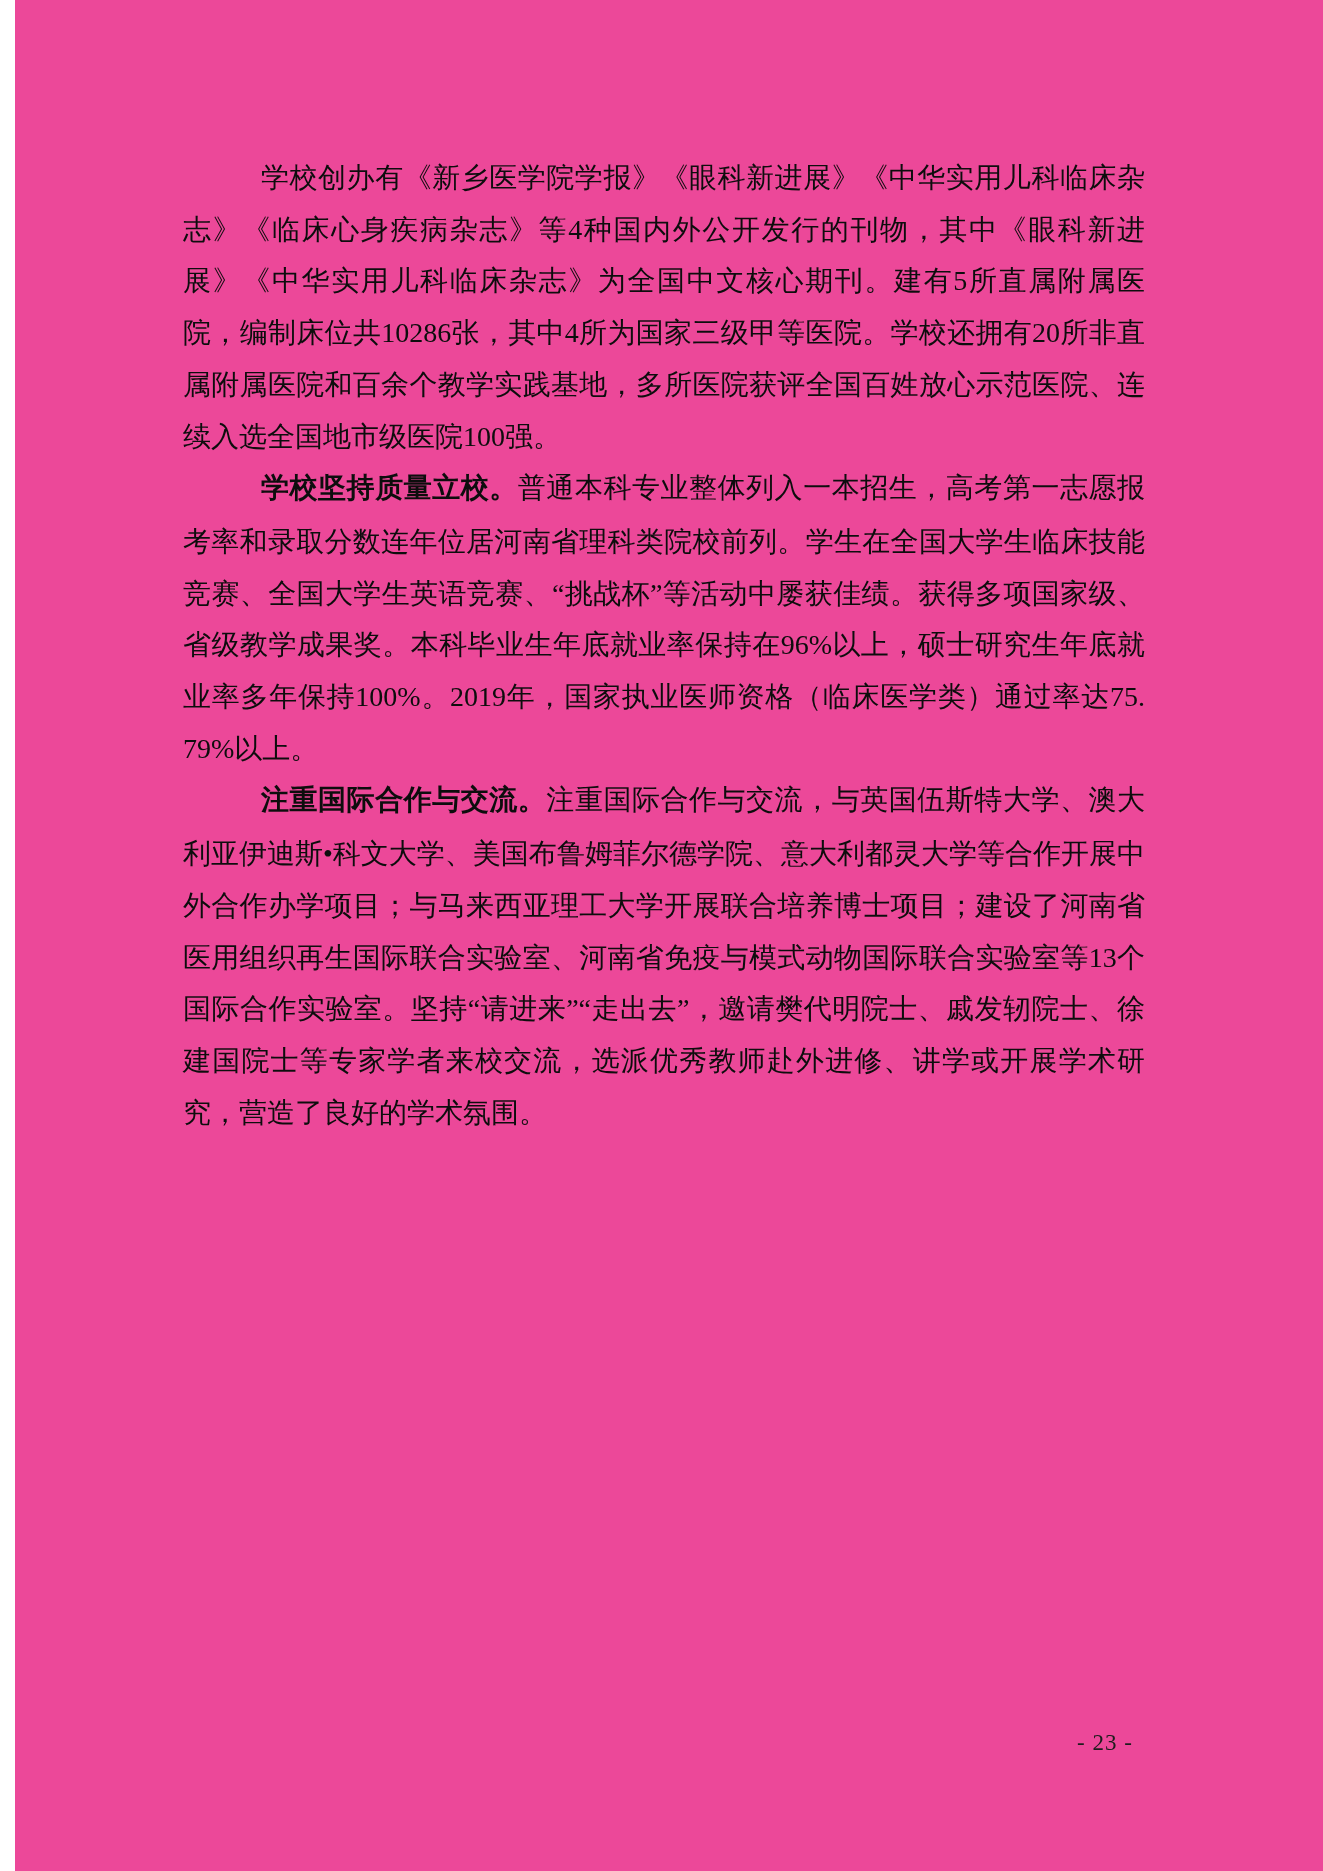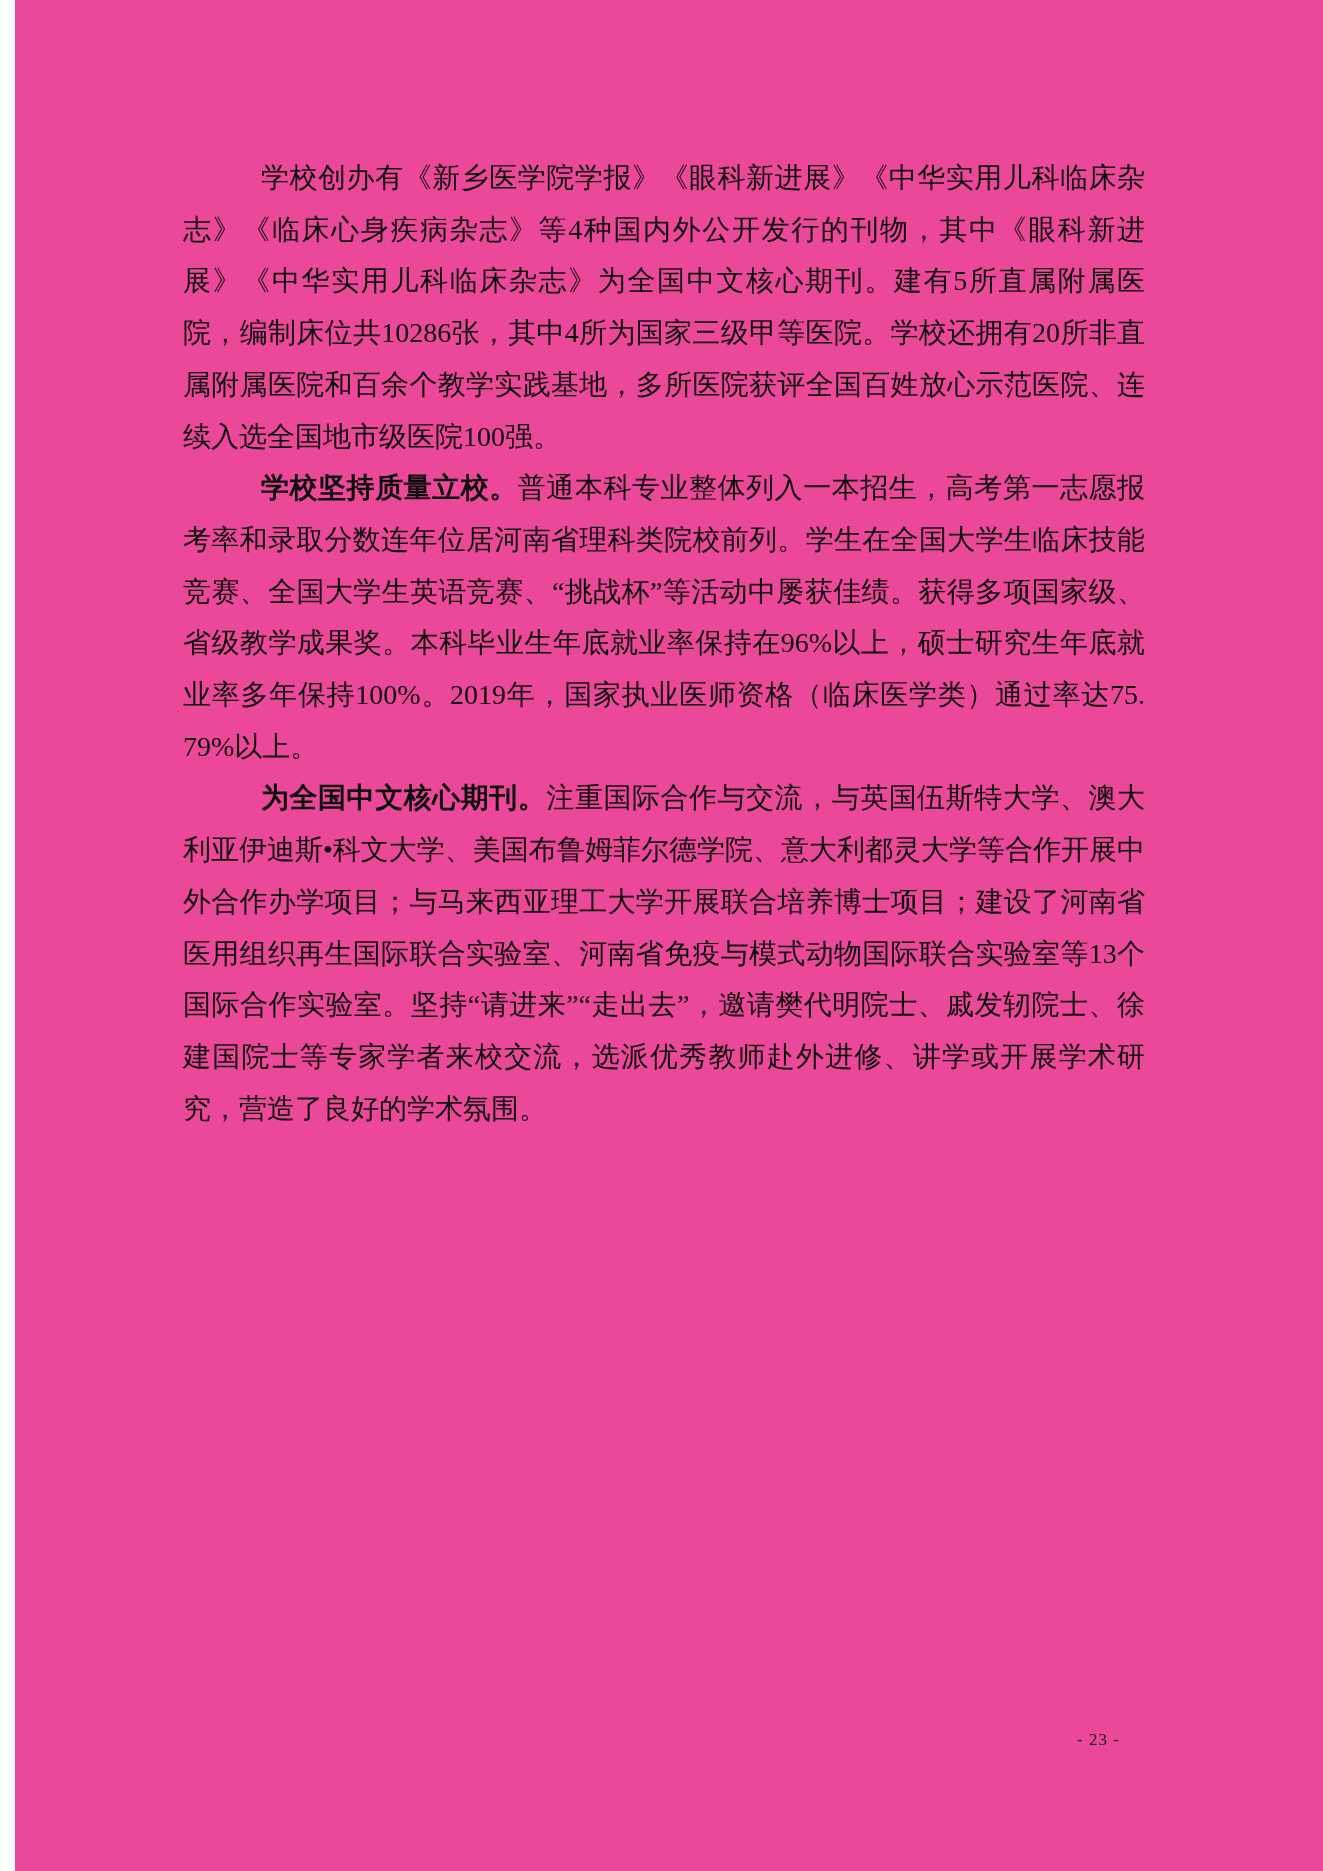--- a/index.html
+++ b/index.html
@@ -27,36 +27,36 @@
     text-align: justify;
     text-justify: inter-character;
   }
   .text-block p {
     margin: 0;
     padding: 0;
     text-indent: 78px;
   }
   .text-block p b.lead {
     font-weight: 700;
-    font-family: Liberation Sans, sans-serif;
+    font-family: Liberation Mono, monospace;
   }
   .page-number {
     position: absolute;
     left: 1062px;
     top: 1730px;
     font-family: "Liberation Serif", "DejaVu Serif", serif;
-    font-size: 17px;
+    font-size: 23px;
     color: #1d1d1d;
     letter-spacing: 1px;
     white-space: nowrap;
   }
 </style>
 </head>
 <body>
 
 <div class="page">
   <div class="text-block">
       <p>学校创办有《新乡医学院学报》《眼科新进展》《中华实用儿科临床杂志》《临床心身疾病杂志》等4种国内外公开发行的刊物，其中《眼科新进展》《中华实用儿科临床杂志》为全国中文核心期刊。建有5所直属附属医院，编制床位共10286张，其中4所为国家三级甲等医院。学校还拥有20所非直属附属医院和百余个教学实践基地，多所医院获评全国百姓放心示范医院、连续入选全国地市级医院100强。</p>
       <p><b class="lead">学校坚持质量立校。</b>普通本科专业整体列入一本招生，高考第一志愿报考率和录取分数连年位居河南省理科类院校前列。学生在全国大学生临床技能竞赛、全国大学生英语竞赛、“挑战杯”等活动中屡获佳绩。获得多项国家级、省级教学成果奖。本科毕业生年底就业率保持在96%以上，硕士研究生年底就业率多年保持100%。2019年，国家执业医师资格（临床医学类）通过率达75. 79%以上。</p>
-      <p><b class="lead">为全国中文核心期刊。</b>注重国际合作与交流，与英国伍斯特大学、澳大利亚伊迪斯•科文大学、美国布鲁姆菲尔德学院、意大利都灵大学等合作开展中外合作办学项目；与马来西亚理工大学开展联合培养博士项目；建设了河南省医用组织再生国际联合实验室、河南省免疫与模式动物国际联合实验室等13个国际合作实验室。坚持“请进来”“走出去”，邀请樊代明院士、戚发轫院士、徐建国院士等专家学者来校交流，选派优秀教师赴外进修、讲学或开展学术研究，营造了良好的学术氛围。</p>
+      <p><b class="lead">注重国际合作与交流。</b>注重国际合作与交流，与英国伍斯特大学、澳大利亚伊迪斯•科文大学、美国布鲁姆菲尔德学院、意大利都灵大学等合作开展中外合作办学项目；与马来西亚理工大学开展联合培养博士项目；建设了河南省医用组织再生国际联合实验室、河南省免疫与模式动物国际联合实验室等13个国际合作实验室。坚持“请进来”“走出去”，邀请樊代明院士、戚发轫院士、徐建国院士等专家学者来校交流，选派优秀教师赴外进修、讲学或开展学术研究，营造了良好的学术氛围。</p>
     </div>
   <div class="page-number">- 23 -</div>
 </div>
 
 </body></html>

